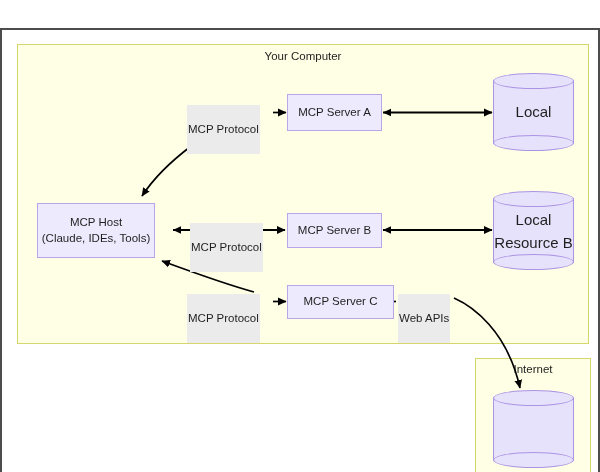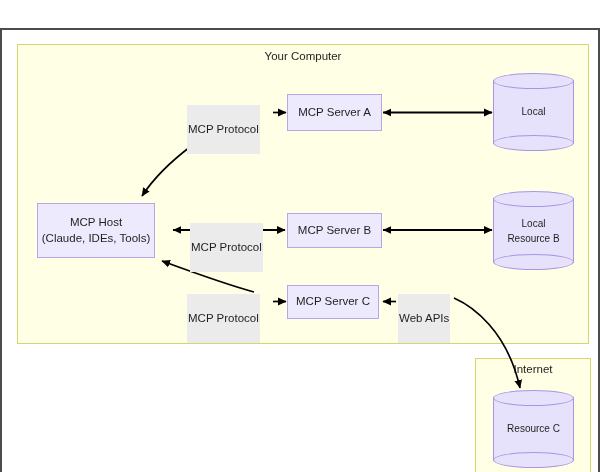--- a/index.html
+++ b/index.html
@@ -12,21 +12,21 @@
         display:flex;flex-direction:column;align-items:center;justify-content:center;
         font-size:11.5px;color:#1f1f1f;line-height:1.35;white-space:nowrap;}
   .cyl{position:absolute;}
   .cyl .cyl-body{position:absolute;left:0;right:0;top:7px;bottom:7px;background:#e7e2fb;
         border-left:1.4px solid #ab94e4;border-right:1.4px solid #ab94e4;}
   .cyl .cyl-top{position:absolute;left:0;top:0;width:100%;height:16px;background:#e7e2fb;
         border:1.4px solid #ab94e4;border-radius:50%;box-sizing:border-box;}
   .cyl .cyl-bot{position:absolute;left:0;bottom:0;width:100%;height:16px;background:#e7e2fb;
         border:1.4px solid #ab94e4;border-radius:50%;box-sizing:border-box;}
   .cyl .cyl-label{position:absolute;left:0;right:0;top:50%;transform:translateY(-50%);
-        text-align:center;font-size:10px;color:#1f1f1f;line-height:1.55;z-index:3;}
+        text-align:center;font-size:15px;color:#1f1f1f;line-height:1.55;z-index:3;}
   .edge-label{position:absolute;background:#ebebeb;color:#1f1f1f;font-size:11.5px;
         padding:18px 1px;white-space:nowrap;line-height:13px;}
   svg.wires{position:absolute;left:0;top:0;width:600px;height:472px;pointer-events:none;}
 </style>
 </head>
 <body>
 
 <div id="stage">
 
   <div class="group-box" style="left:15px;top:14px;width:572px;height:300px;"></div>
@@ -67,21 +67,21 @@
   </div>
 
   <div class="proc" style="left:285px;top:64px;width:95px;height:37px;">
     <span>MCP Server A</span>
   </div>
 
   <div class="proc" style="left:285px;top:183px;width:95px;height:35px;">
     <span>MCP Server B</span>
   </div>
 
-  <div class="proc" style="left:285px;top:255px;width:92px;height:34px;">
+  <div class="proc" style="left:285px;top:255px;width:107px;height:34px;">
     <span>MCP Server C</span>
   </div>
 
   <div class="cyl" style="left:491px;top:43px;width:81px;height:78px;">
     <div class="cyl-body"></div>
     <div class="cyl-bot"></div>
     <div class="cyl-top"></div>
     <div class="cyl-label">
       <div>Local</div>
     </div>
@@ -95,21 +95,20 @@
       <div>Local</div>
       <div>Resource B</div>
     </div>
   </div>
 
   <div class="cyl" style="left:491px;top:360px;width:81px;height:78px;">
     <div class="cyl-body"></div>
     <div class="cyl-bot"></div>
     <div class="cyl-top"></div>
     <div class="cyl-label">
-      <div>Resource C</div>
     </div>
   </div>
 
   <div class="edge-label" style="left:185px;top:75px;">MCP Protocol</div>
 
   <div class="edge-label" style="left:188px;top:193px;">MCP Protocol</div>
 
   <div class="edge-label" style="left:185px;top:264px;">MCP Protocol</div>
 
   <div class="edge-label" style="left:396px;top:264px;text-align:center;">Web APIs</div>

